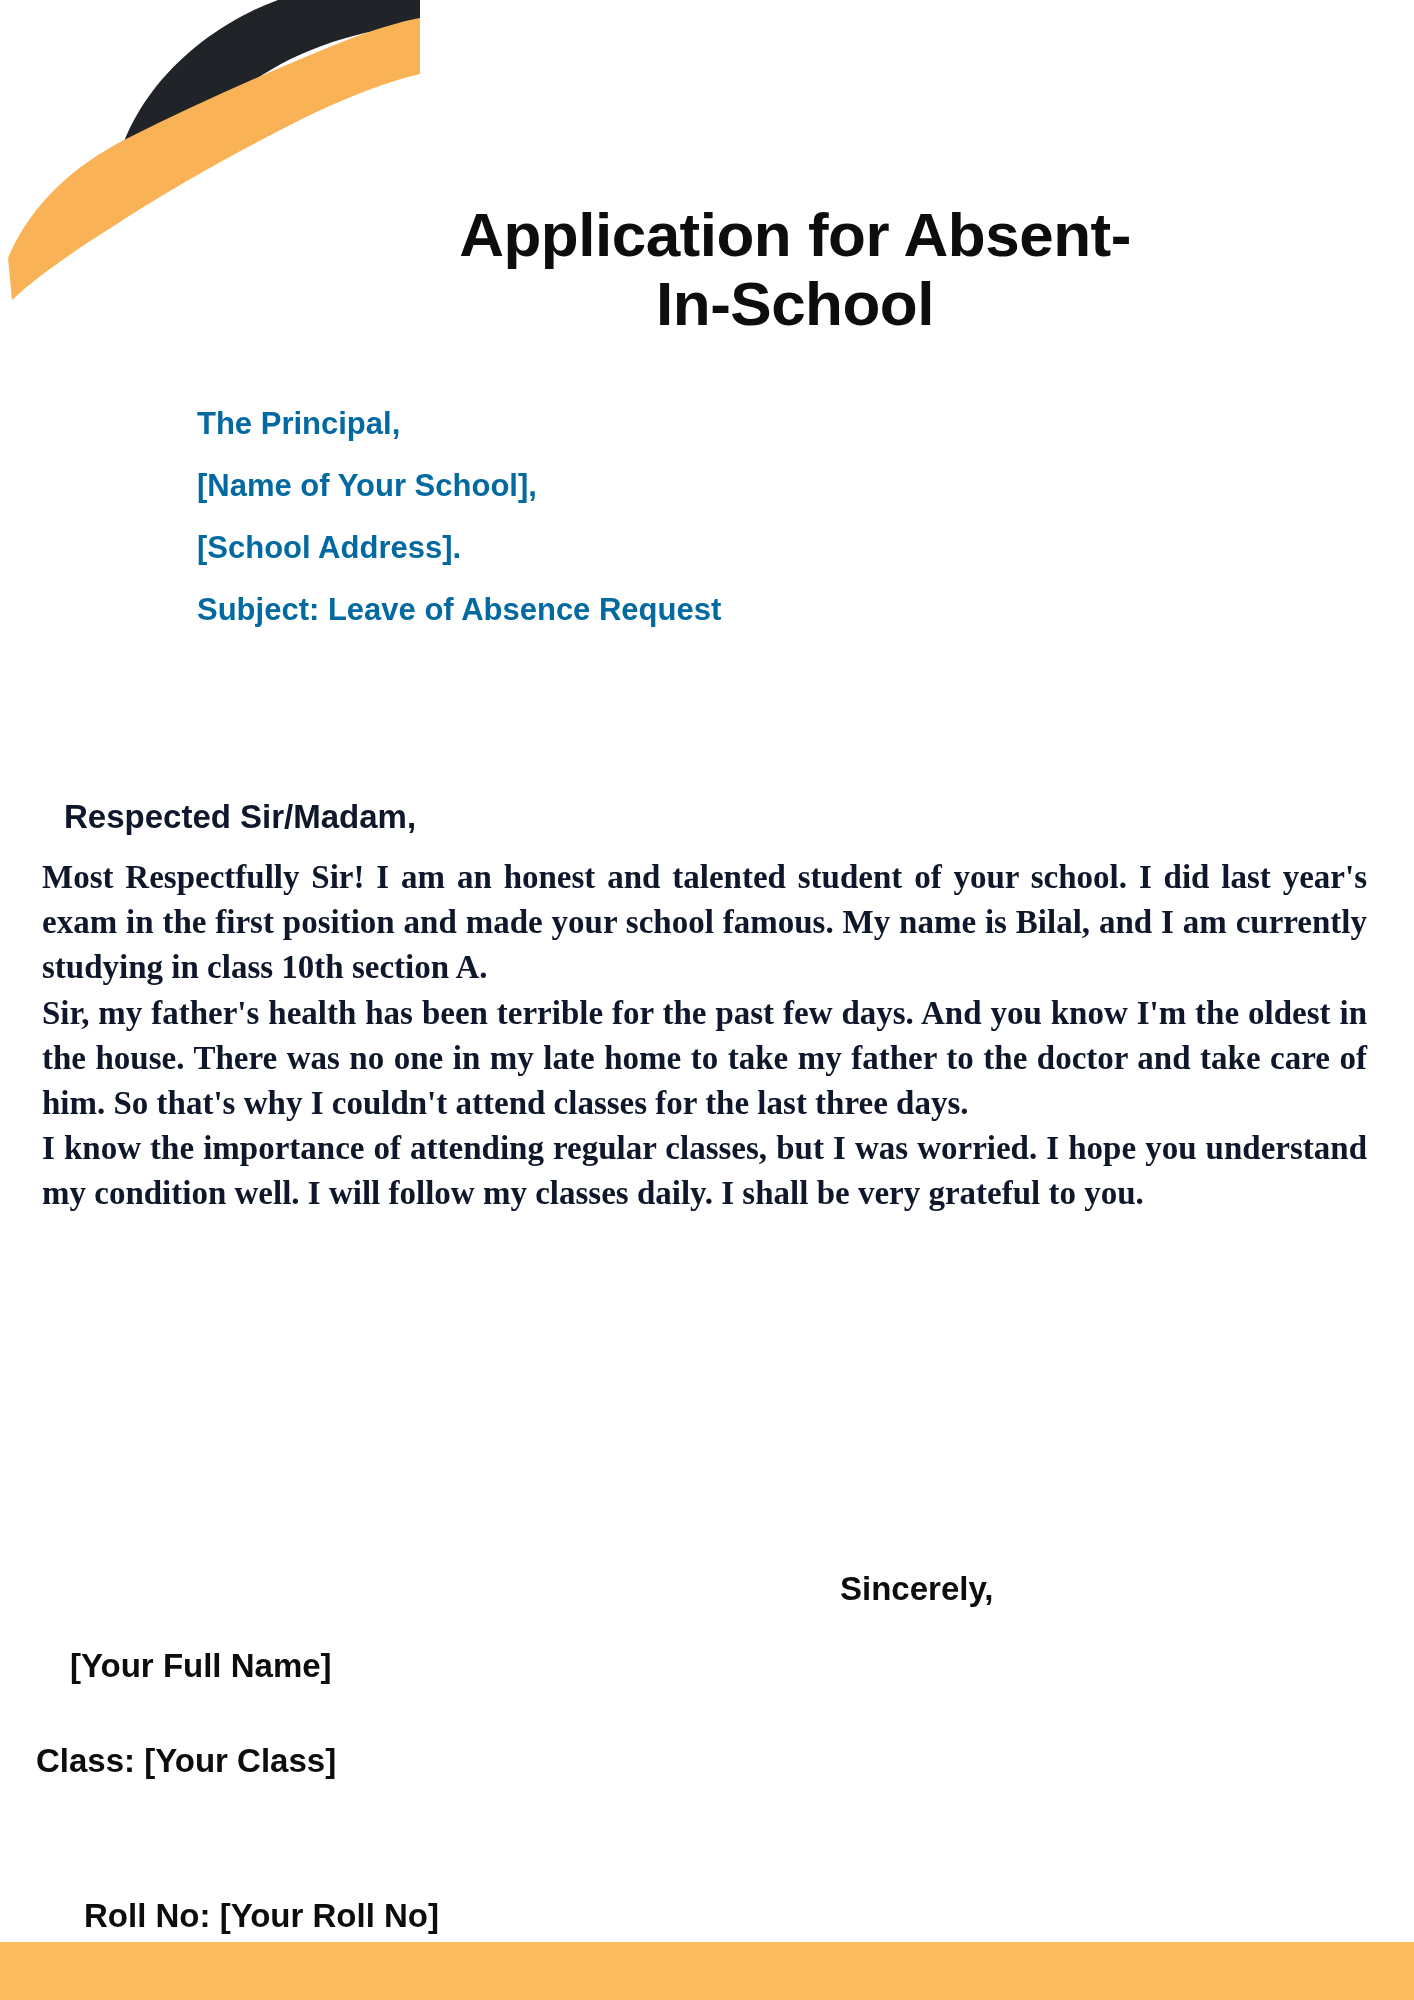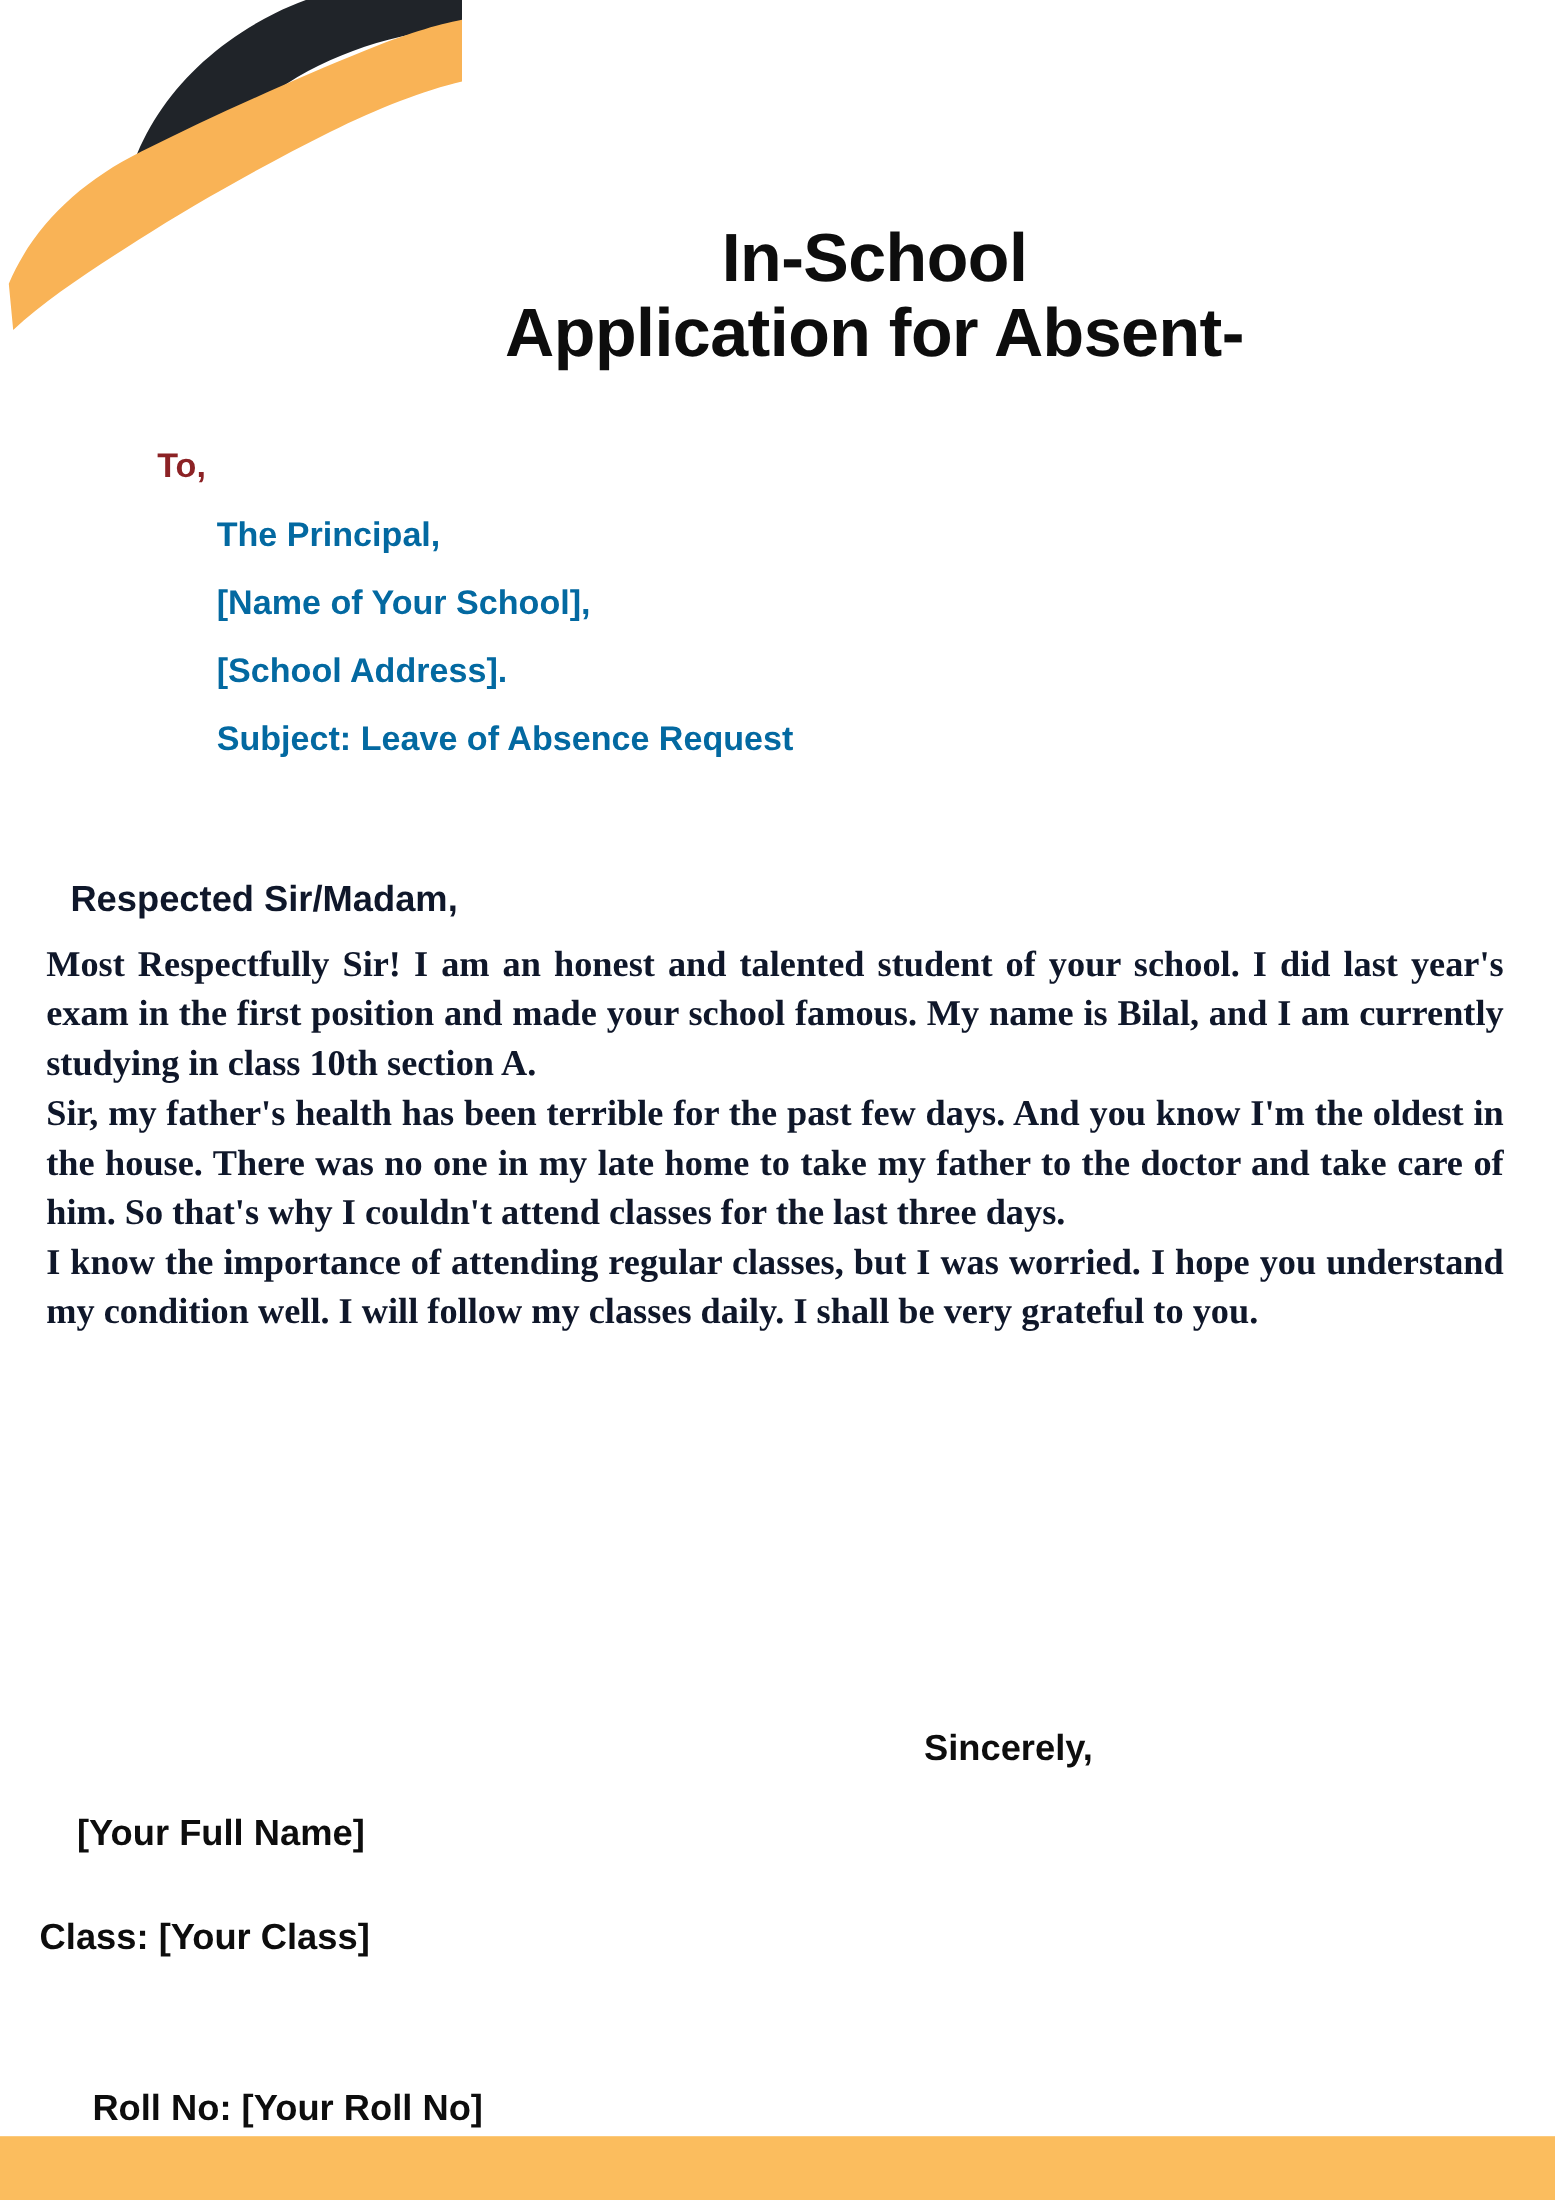--- a/index.html
+++ b/index.html
@@ -161,26 +161,25 @@
     <svg width="420" height="330" viewBox="0 0 420 330" xmlns="http://www.w3.org/2000/svg">
       <path d="M110 198 C 118 120, 170 52, 250 12 C 292 -9, 340 -18, 388 -20 L 420 -20 L 420 24
                C 360 30, 300 48, 252 82 C 196 122, 148 162, 110 198 Z" fill="#202429"></path>
       <path d="M8 258 C 30 206, 72 166, 128 138 C 196 104, 268 72, 332 46 C 366 32, 398 22, 420 18
                L 420 74 C 386 82, 344 98, 300 120 C 238 151, 176 186, 126 218
                C 82 246, 42 272, 12 300 Z" fill="#F9B356"></path>
     </svg>
   </div>
 
   <div class="title-block">
+    <div class="title-line">Application for Absent-</div>
     <div class="title-line">In-School</div>
-    <div class="title-line">Application for Absent-</div>
   </div>
 
   <div class="address-block">
-    <div class="addr-to">To,</div>
     <div class="addr-line">The Principal,</div>
     <div class="addr-line">[Name of Your School],</div>
     <div class="addr-line">[School Address].</div>
     <div class="addr-line subject">Subject: Leave of Absence Request</div>
   </div>
 
   <div class="body-block">
     <div class="salutation">Respected Sir/Madam,</div>
     <p class="para">Most Respectfully Sir! I am an honest and talented student of your school. I did last year's exam in the first position and made your school famous. My name is Bilal, and I am currently studying in class 10th section A.</p>
     <p class="para">Sir, my father's health has been terrible for the past few days. And you know I'm the oldest in the house. There was no one in my late home to take my father to the doctor and take care of him. So that's why I couldn't attend classes for the last three days.</p>

